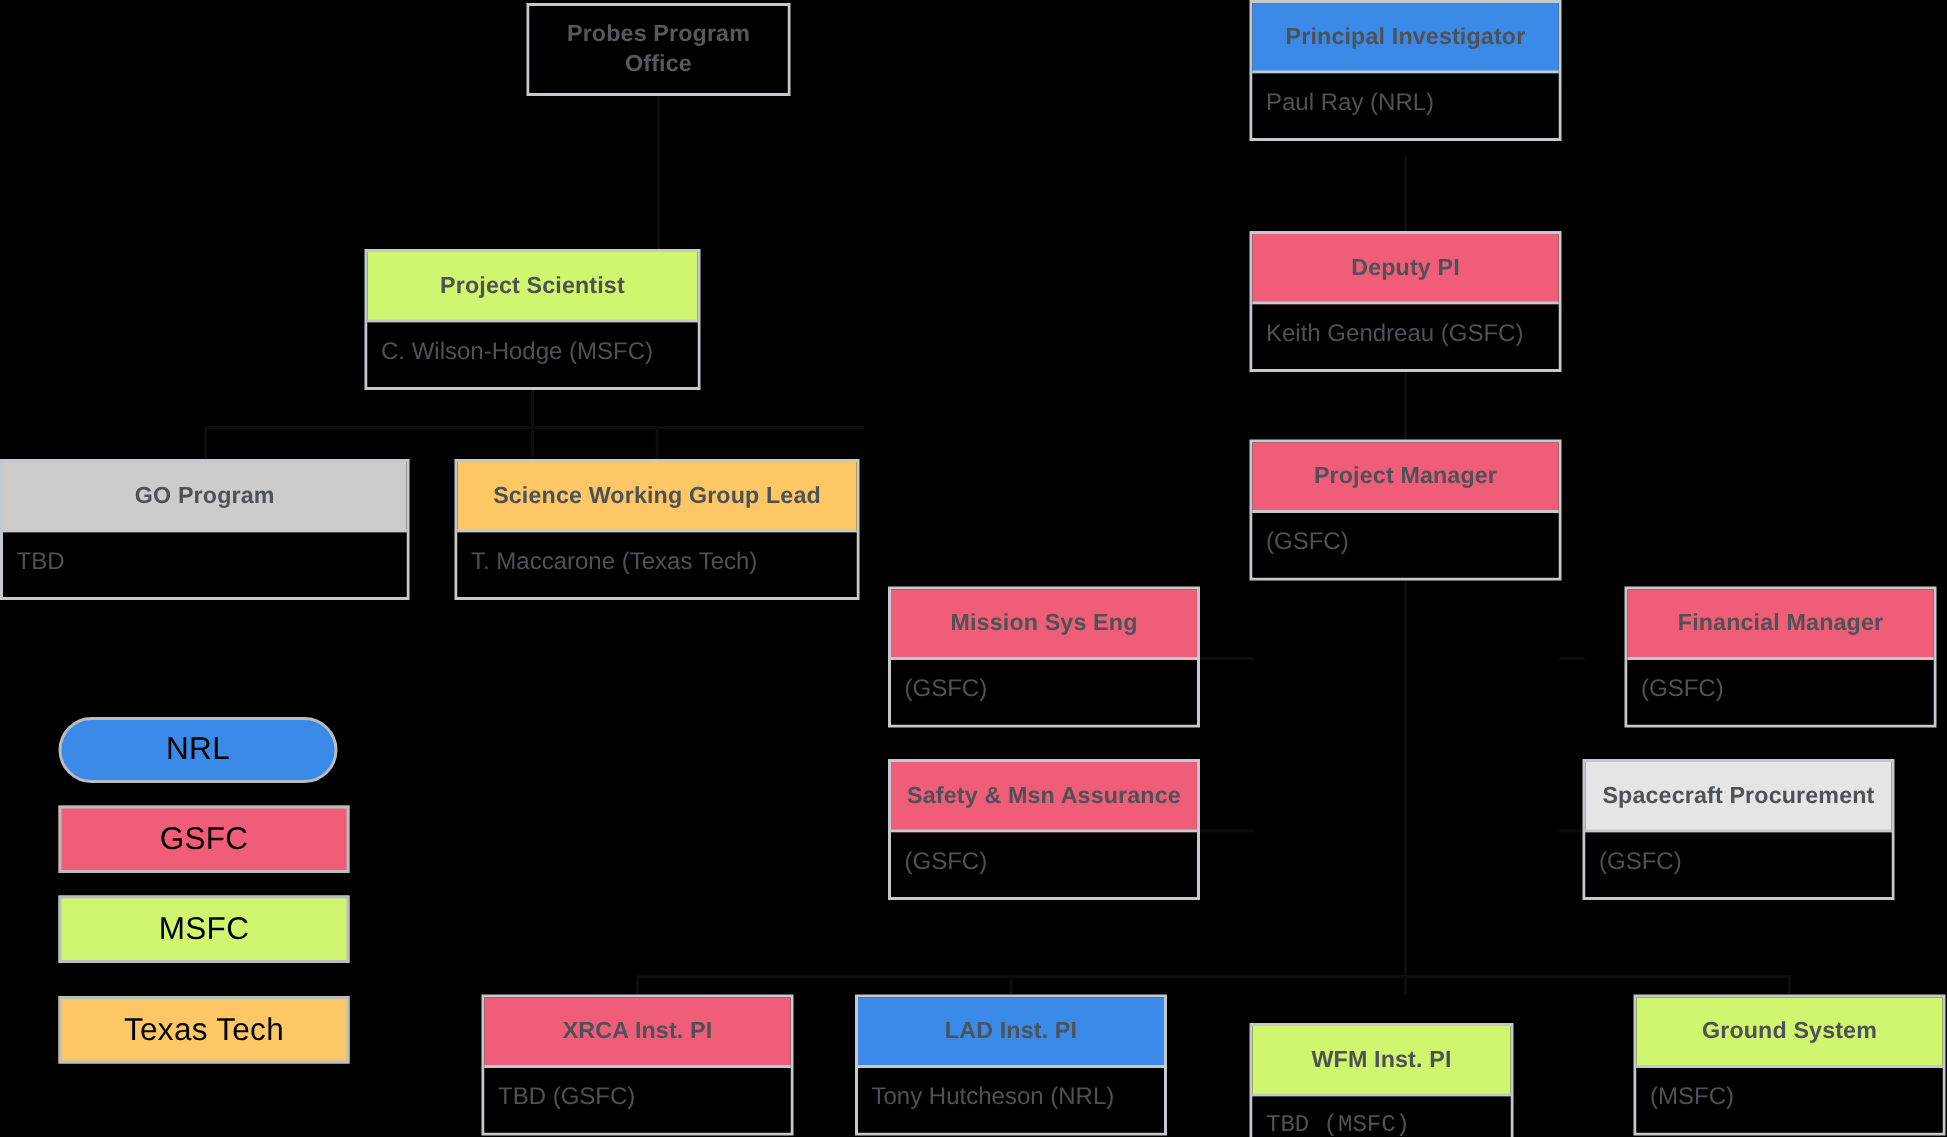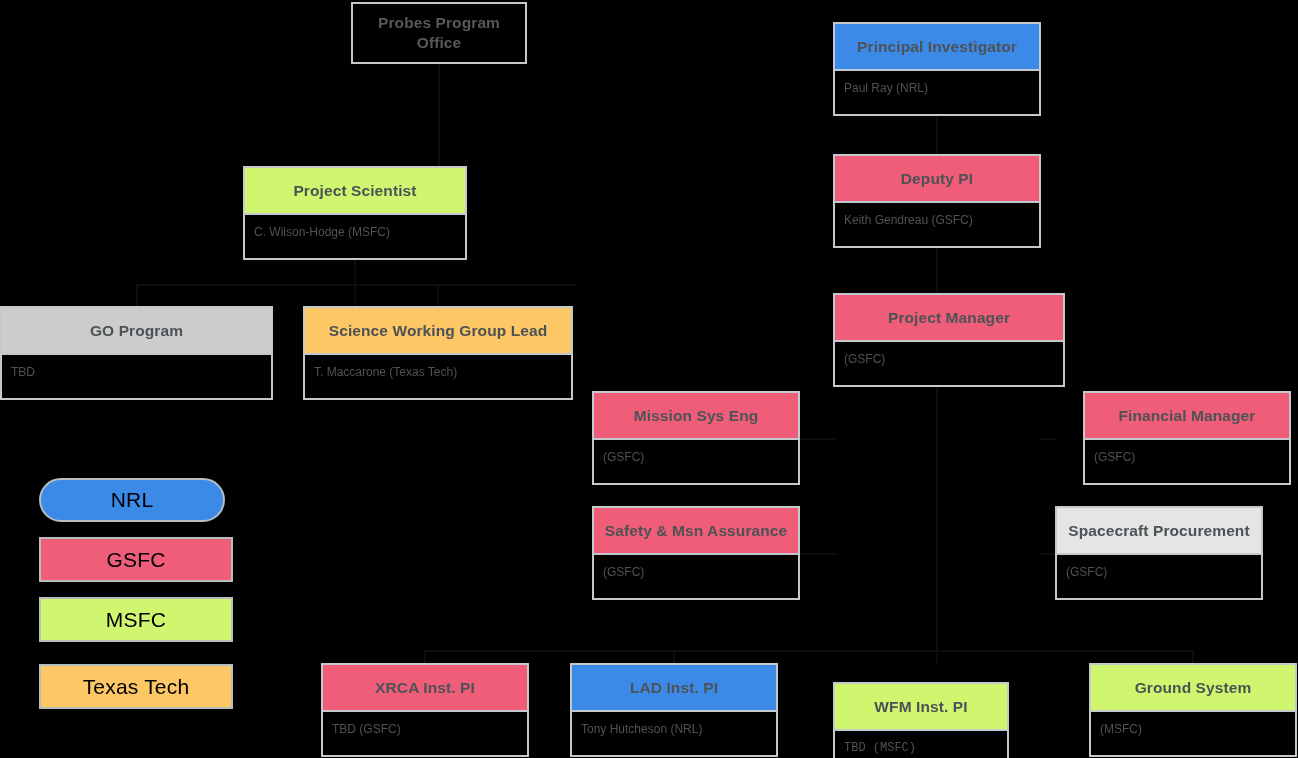--- a/index.html
+++ b/index.html
@@ -40,21 +40,21 @@
     text-align: center;
     display: flex;
     align-items: center;
     justify-content: center;
     padding: 7px 6px;
     letter-spacing: 0.1px;
   }
   .node-body {
     box-sizing: border-box;
     color: #4d5256;
-    font-size: 12px;
+    font-size: 16px;
     line-height: 1.2;
     text-align: left;
     padding: 10px 9px;
     background: #000000;
     display: flex;
     align-items: flex-start;
   }
 
   
   .node.plain > .node-header {
@@ -100,41 +100,41 @@
     <div class="connector" style="left: 1039px; top: 438px; width: 18px; height: 2px;"></div>
     <div class="connector" style="left: 1039px; top: 553px; width: 18px; height: 2px;"></div>
     <div class="connector" style="left: 424px; top: 650px; width: 770px; height: 2px;"></div>
     <div class="connector" style="left: 424px; top: 650px; width: 2px; height: 13px;"></div>
     <div class="connector" style="left: 673px; top: 650px; width: 2px; height: 13px;"></div>
     <div class="connector" style="left: 936px; top: 650px; width: 2px; height: 13px;"></div>
     <div class="connector" style="left: 1192px; top: 650px; width: 2px; height: 13px;"></div>
     <div class="node plain" style="left: 351px; top: 2px; width: 176px; height: 62px;">
       <div class="node-header" style="background: rgb(0, 0, 0); height: 58px;">Probes Program Office</div>
     </div>
-    <div class="node" style="left: 833px; top: 22px; width: 208px; height: 94px;">
+    <div class="node" style="left: 833px; top: 0; width: 208px; height: 94px;">
       <div class="node-header" style="background: rgb(59, 138, 232); height: 47px;">Principal Investigator</div>
       <div class="node-body" style="height: 43px;">Paul Ray (NRL)</div>
     </div>
     <div class="node" style="left: 243px; top: 166px; width: 224px; height: 94px;">
       <div class="node-header" style="background: rgb(208, 245, 111); height: 47px;">Project Scientist</div>
       <div class="node-body" style="height: 43px;">C. Wilson-Hodge (MSFC)</div>
     </div>
     <div class="node" style="left: 833px; top: 154px; width: 208px; height: 94px;">
       <div class="node-header" style="background: rgb(239, 93, 120); height: 47px;">Deputy PI</div>
       <div class="node-body" style="height: 43px;">Keith Gendreau (GSFC)</div>
     </div>
     <div class="node" style="left: 0px; top: 306px; width: 273px; height: 94px;">
       <div class="node-header" style="background: rgb(204, 204, 204); height: 47px;">GO Program</div>
       <div class="node-body" style="height: 43px;">TBD</div>
     </div>
     <div class="node" style="left: 303px; top: 306px; width: 270px; height: 94px;">
       <div class="node-header" style="background: rgb(253, 199, 102); height: 47px;">Science Working Group Lead</div>
       <div class="node-body" style="height: 43px;">T. Maccarone (Texas Tech)</div>
     </div>
-    <div class="node" style="left: 833px; top: 293px; width: 232px; height: 94px;">
+    <div class="node" style="left: 833px; top: 293px; width: 208px; height: 94px;">
       <div class="node-header" style="background: rgb(239, 93, 120); height: 47px;">Project Manager</div>
       <div class="node-body" style="height: 43px;">(GSFC)</div>
     </div>
     <div class="node" style="left: 592px; top: 391px; width: 208px; height: 94px;">
       <div class="node-header" style="background: rgb(239, 93, 120); height: 47px;">Mission Sys Eng</div>
       <div class="node-body" style="height: 43px;">(GSFC)</div>
     </div>
     <div class="node" style="left: 1055px; top: 391px; width: 208px; height: 94px; margin-left: 28px;">
       <div class="node-header" style="background: rgb(239, 93, 120); height: 47px;">Financial Manager</div>
       <div class="node-body" style="height: 43px;">(GSFC)</div>

